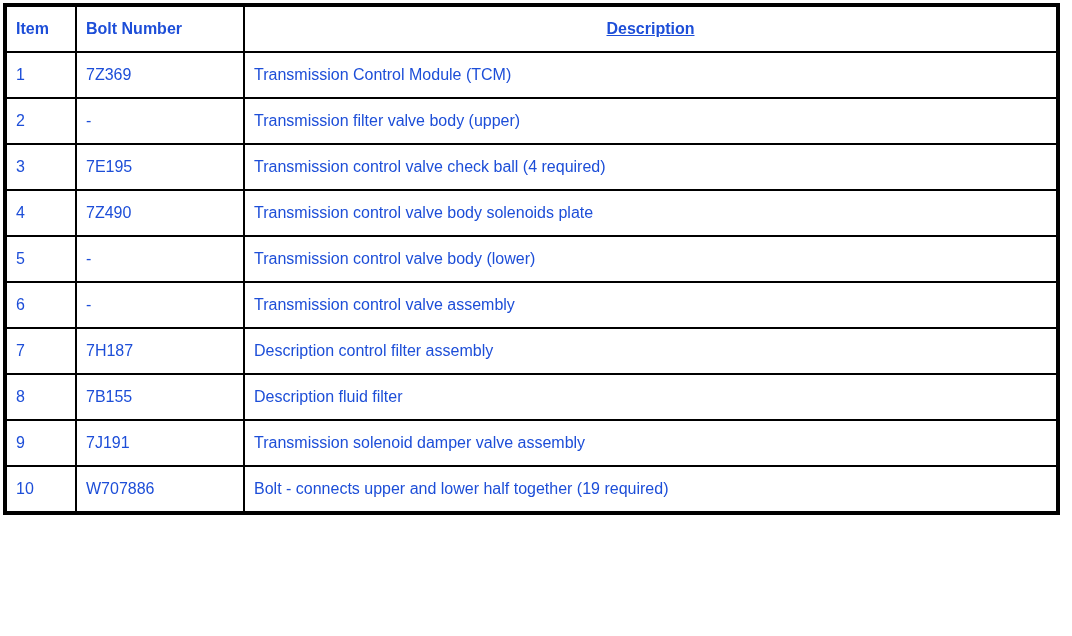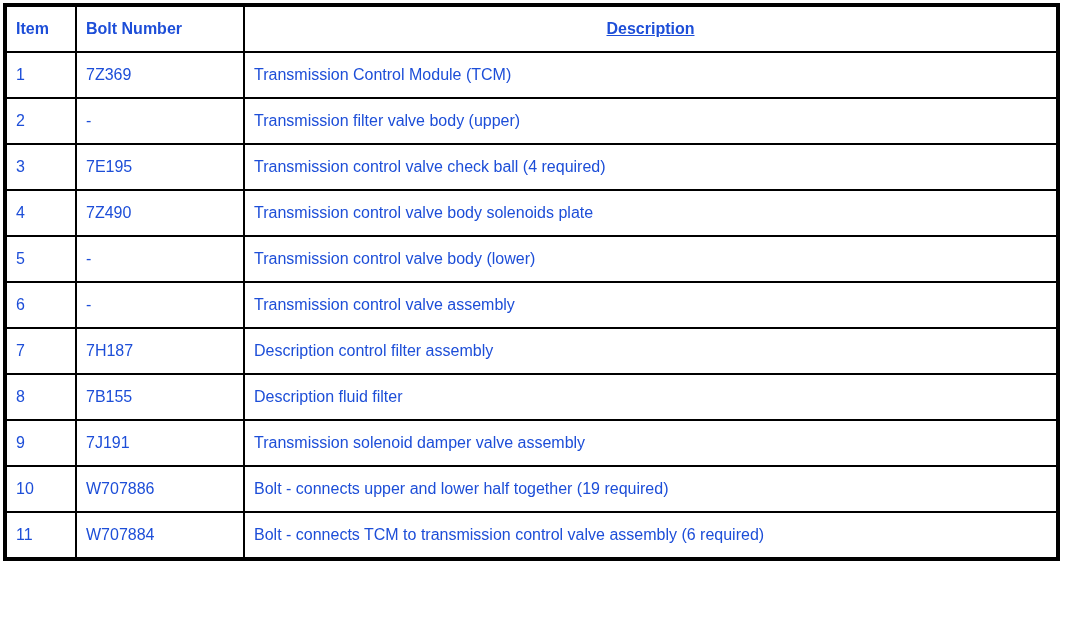--- a/index.html
+++ b/index.html
@@ -103,19 +103,14 @@
     <tr>
       <td>9</td>
       <td>7J191</td>
       <td>Transmission solenoid damper valve assembly</td>
     </tr>
     <tr>
       <td>10</td>
       <td>W707886</td>
       <td>Bolt - connects upper and lower half together (19 required)</td>
     </tr>
-    <tr>
-      <td>11</td>
-      <td>W707884</td>
-      <td>Bolt - connects TCM to transmission control valve assembly (6 required)</td>
-    </tr>
   </tbody>
 </table>
 
 </body></html>

